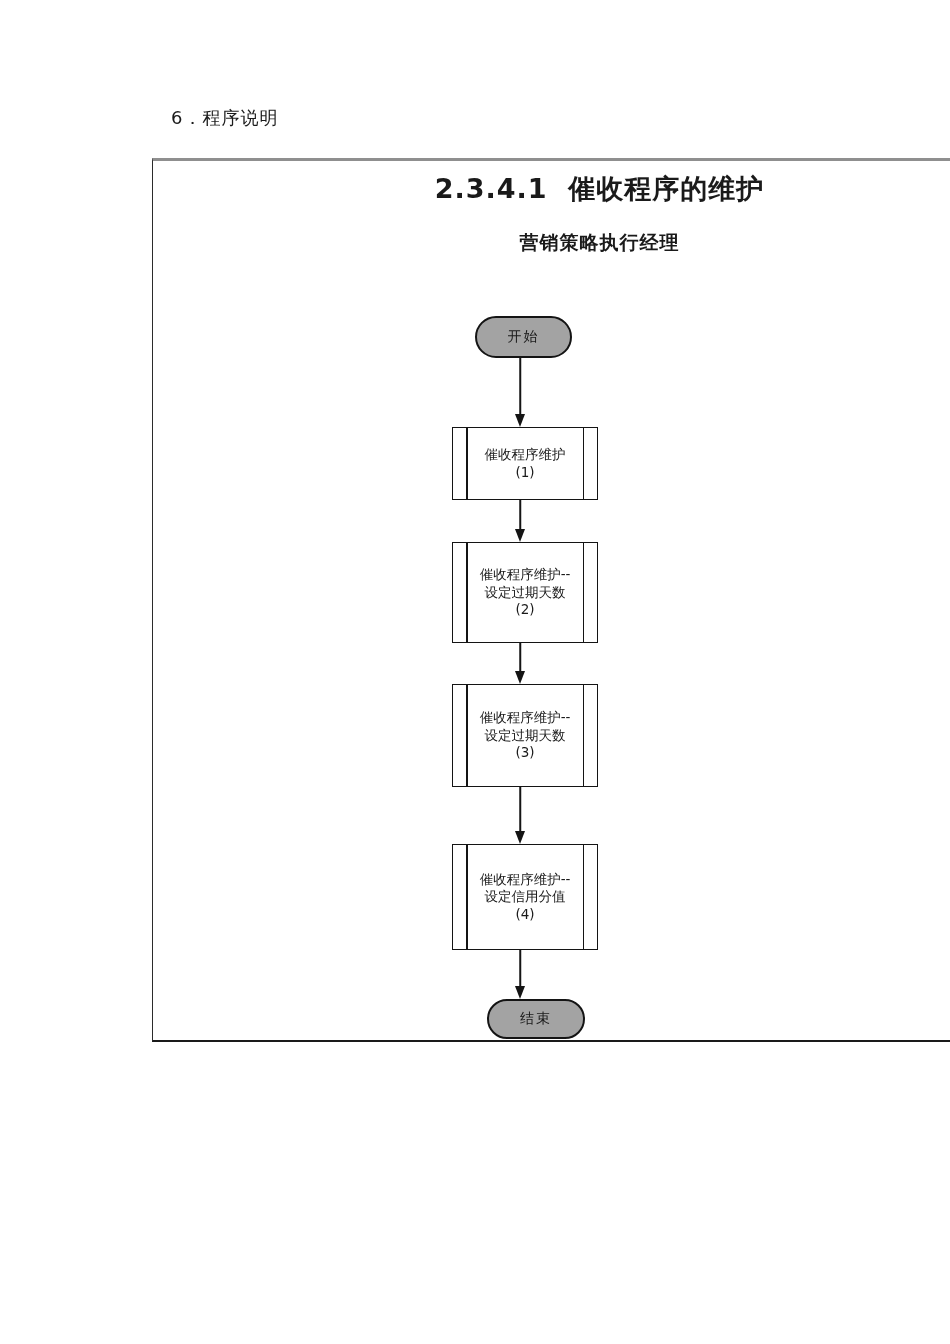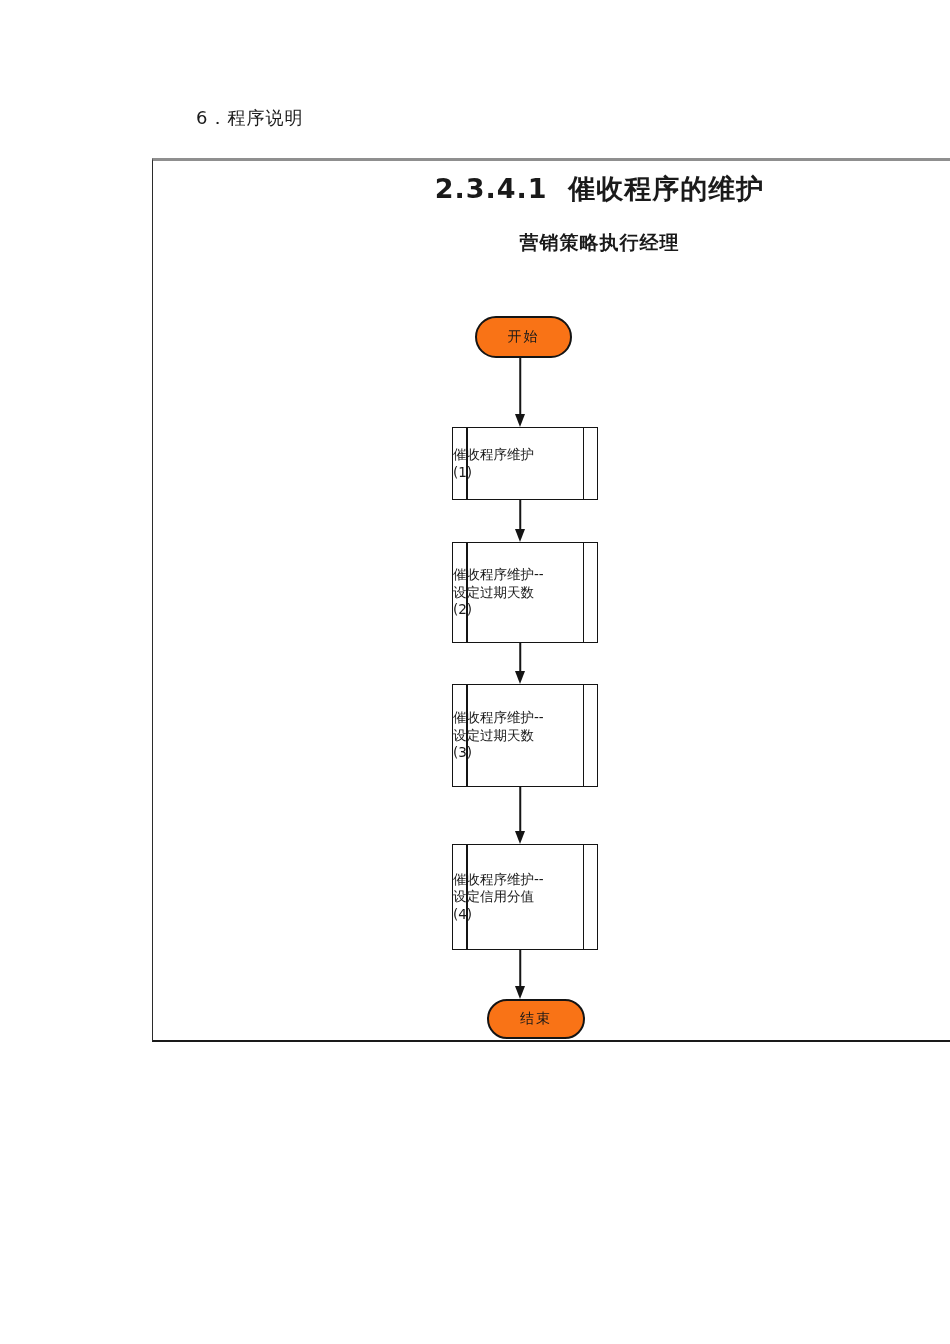--- a/index.html
+++ b/index.html
@@ -8,21 +8,20 @@
     background:#ffffff;
     font-family:"DejaVu Sans", "Liberation Sans", sans-serif;
     color:#1a1a1a;
     position:relative;
     overflow:hidden;
   }
   .heading {
     position:absolute; left:171px; top:106px;
     font-size:18px; letter-spacing:1px;
     white-space:pre;
-    margin-left:25px;
   }
   .frame {
     position:absolute; left:152px; top:158px;
     width:895px; height:884px;
     box-sizing:border-box;
     border:1px solid #2b2b2b;
     border-top:3px solid #8f8f8f;
     border-bottom:2px solid #1a1a1a;
     background:#ffffff;
   }
@@ -36,33 +35,33 @@
     position:absolute; top:69px; left:0; width:100%;
     text-align:center;
     font-size:19px; font-weight:bold; letter-spacing:1px;
     text-underline-offset:3px;
   }
   .terminator {
     position:absolute;
     box-sizing:border-box;
     border:2px solid #141414;
     border-radius:22px;
-    background:#f97316;
+    background:#a3a3a3;
     display:flex; align-items:center; justify-content:center;
     font-size:14px; letter-spacing:2px;
   }
   .node-start { left:322px; top:155px; width:97px;  height:42px; }
   .node-end   { left:334px; top:838px; width:98px;  height:40px; }
   .predef {
     position:absolute; left:299px; width:146px;
     box-sizing:border-box;
     border:1.5px solid #141414;
     background:#ffffff;
     display:flex; flex-direction:column;
-    align-items:flex-start; justify-content:center;
+    align-items:center; justify-content:center;
     text-align:center;
     font-size:13.5px; line-height:1.3;
   }
   .predef::before, .predef::after {
     content:""; position:absolute; top:0; bottom:0;
     width:1.5px; background:#141414;
   }
   .predef::before { left:13px; }
   .predef::after  { right:13px; }
   .proc-1 { top:266px; height:73px;  }

